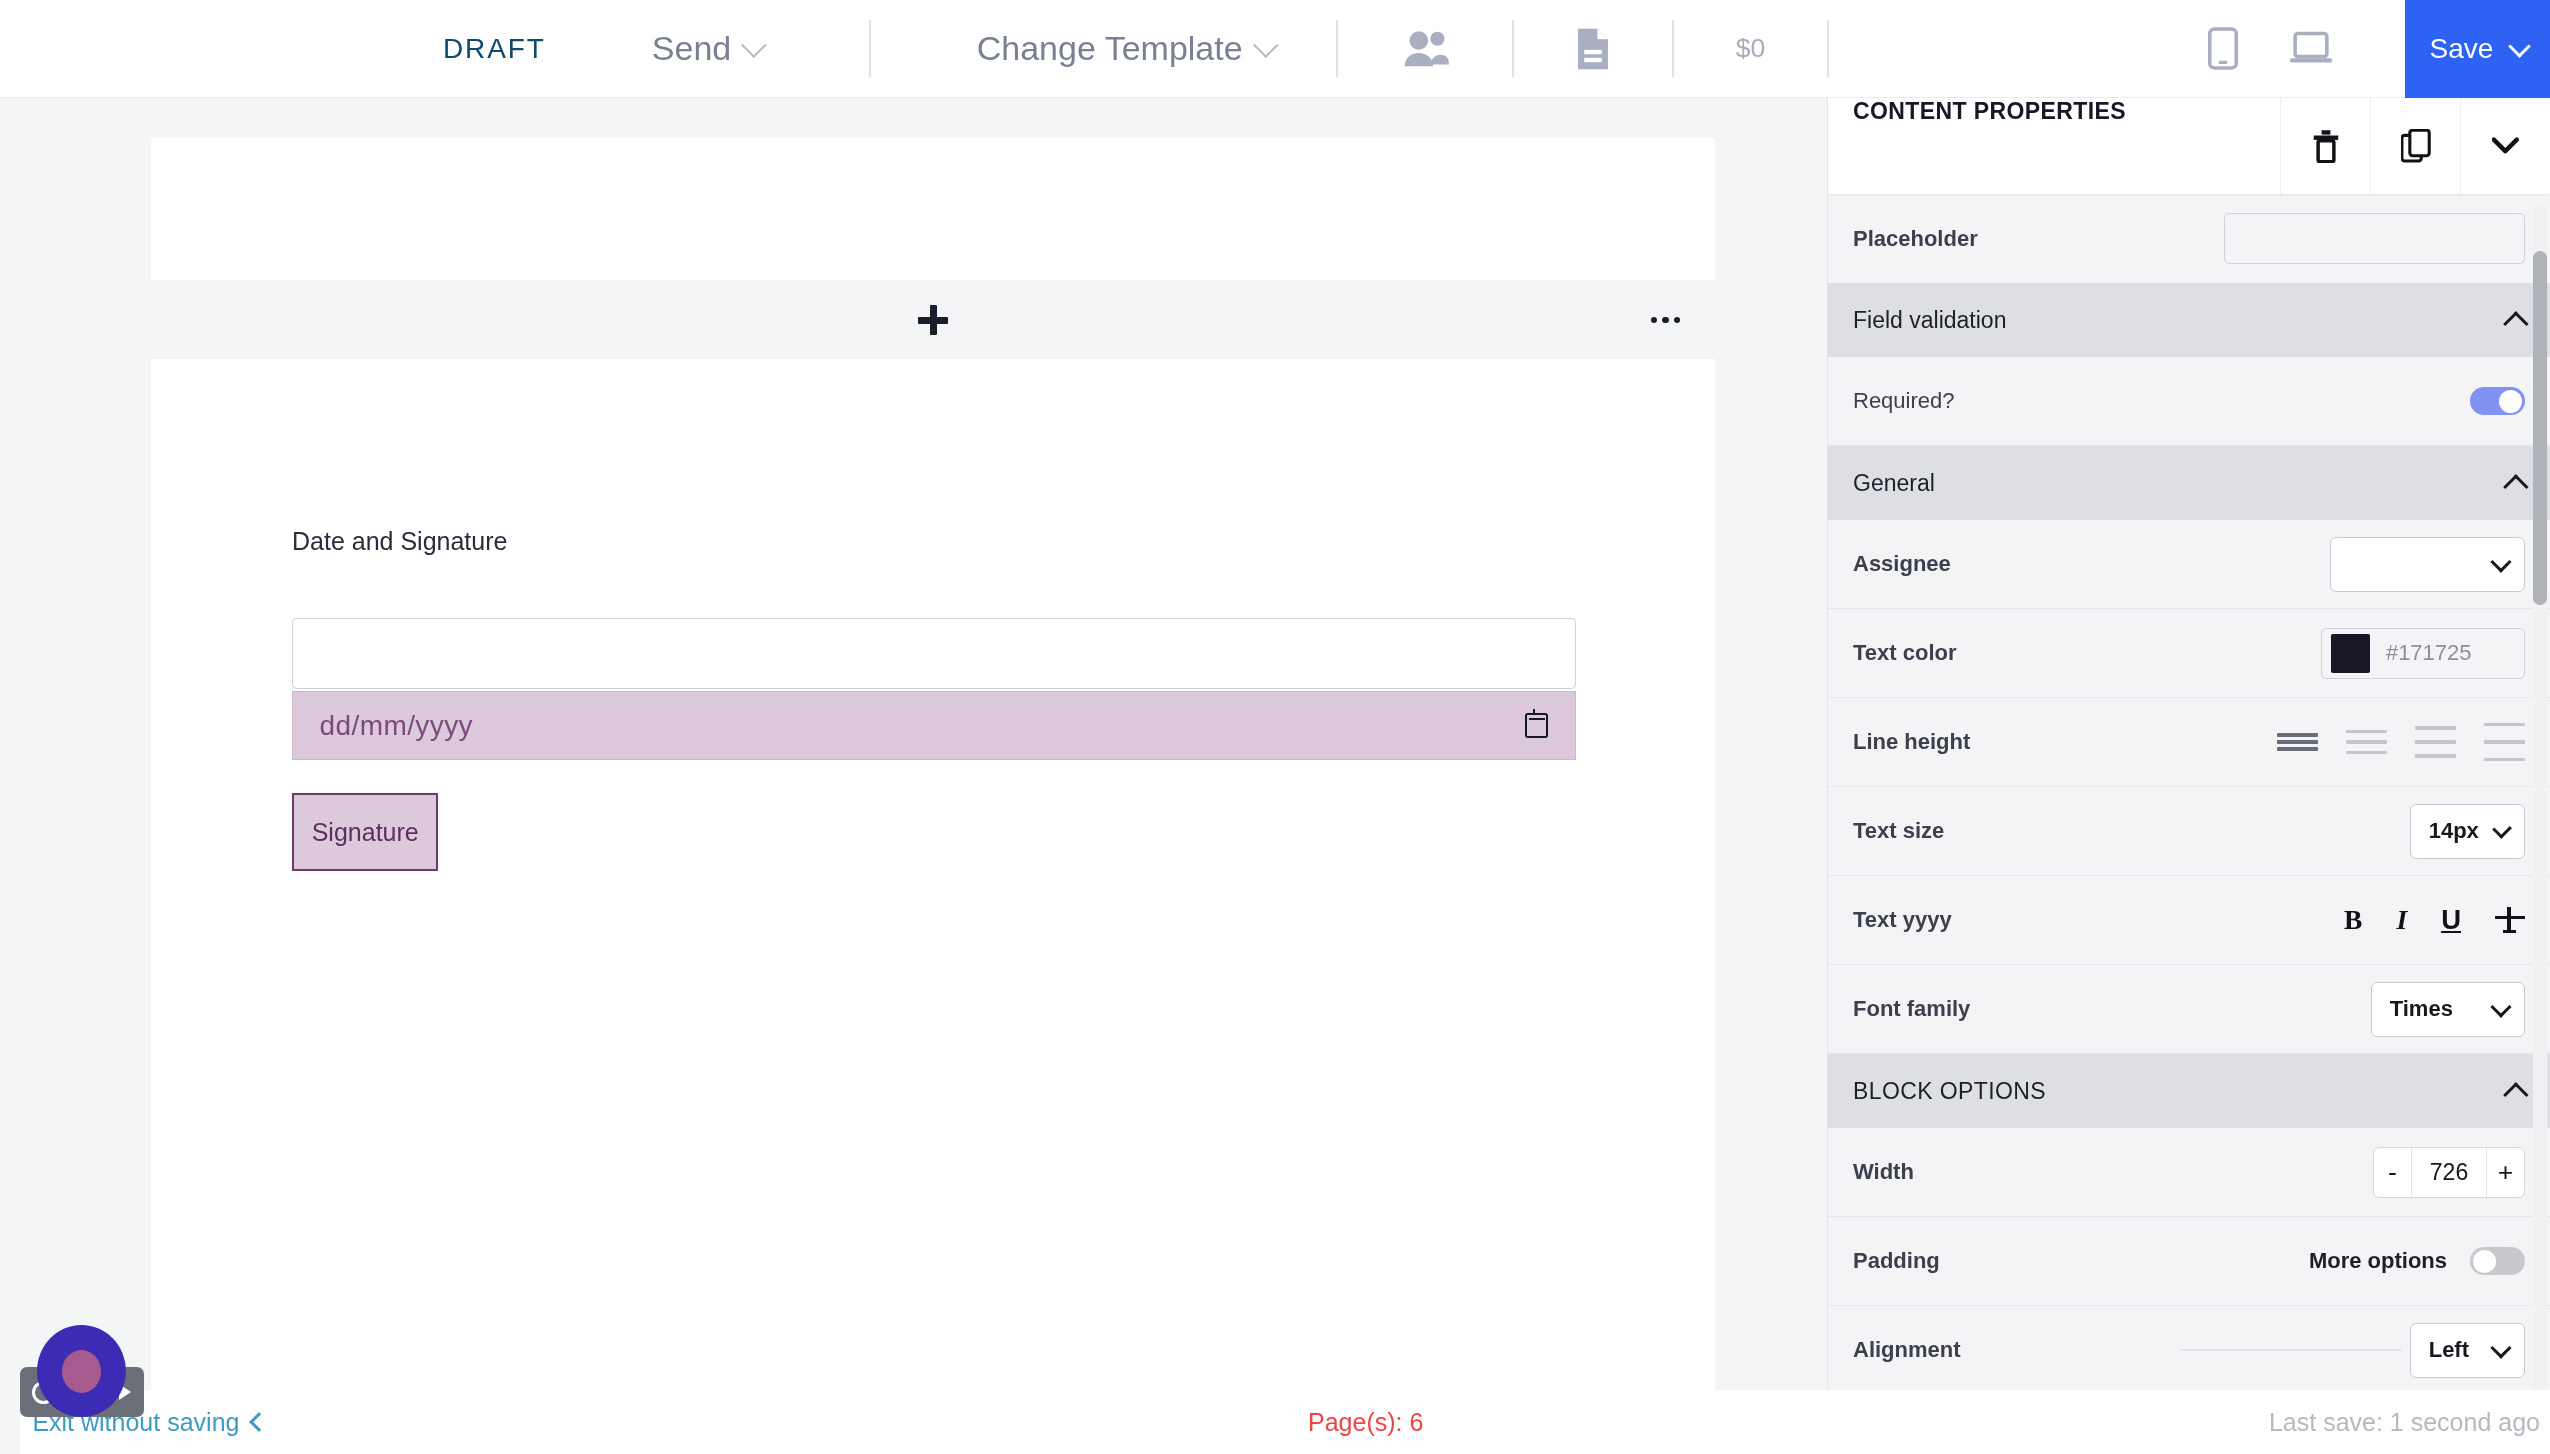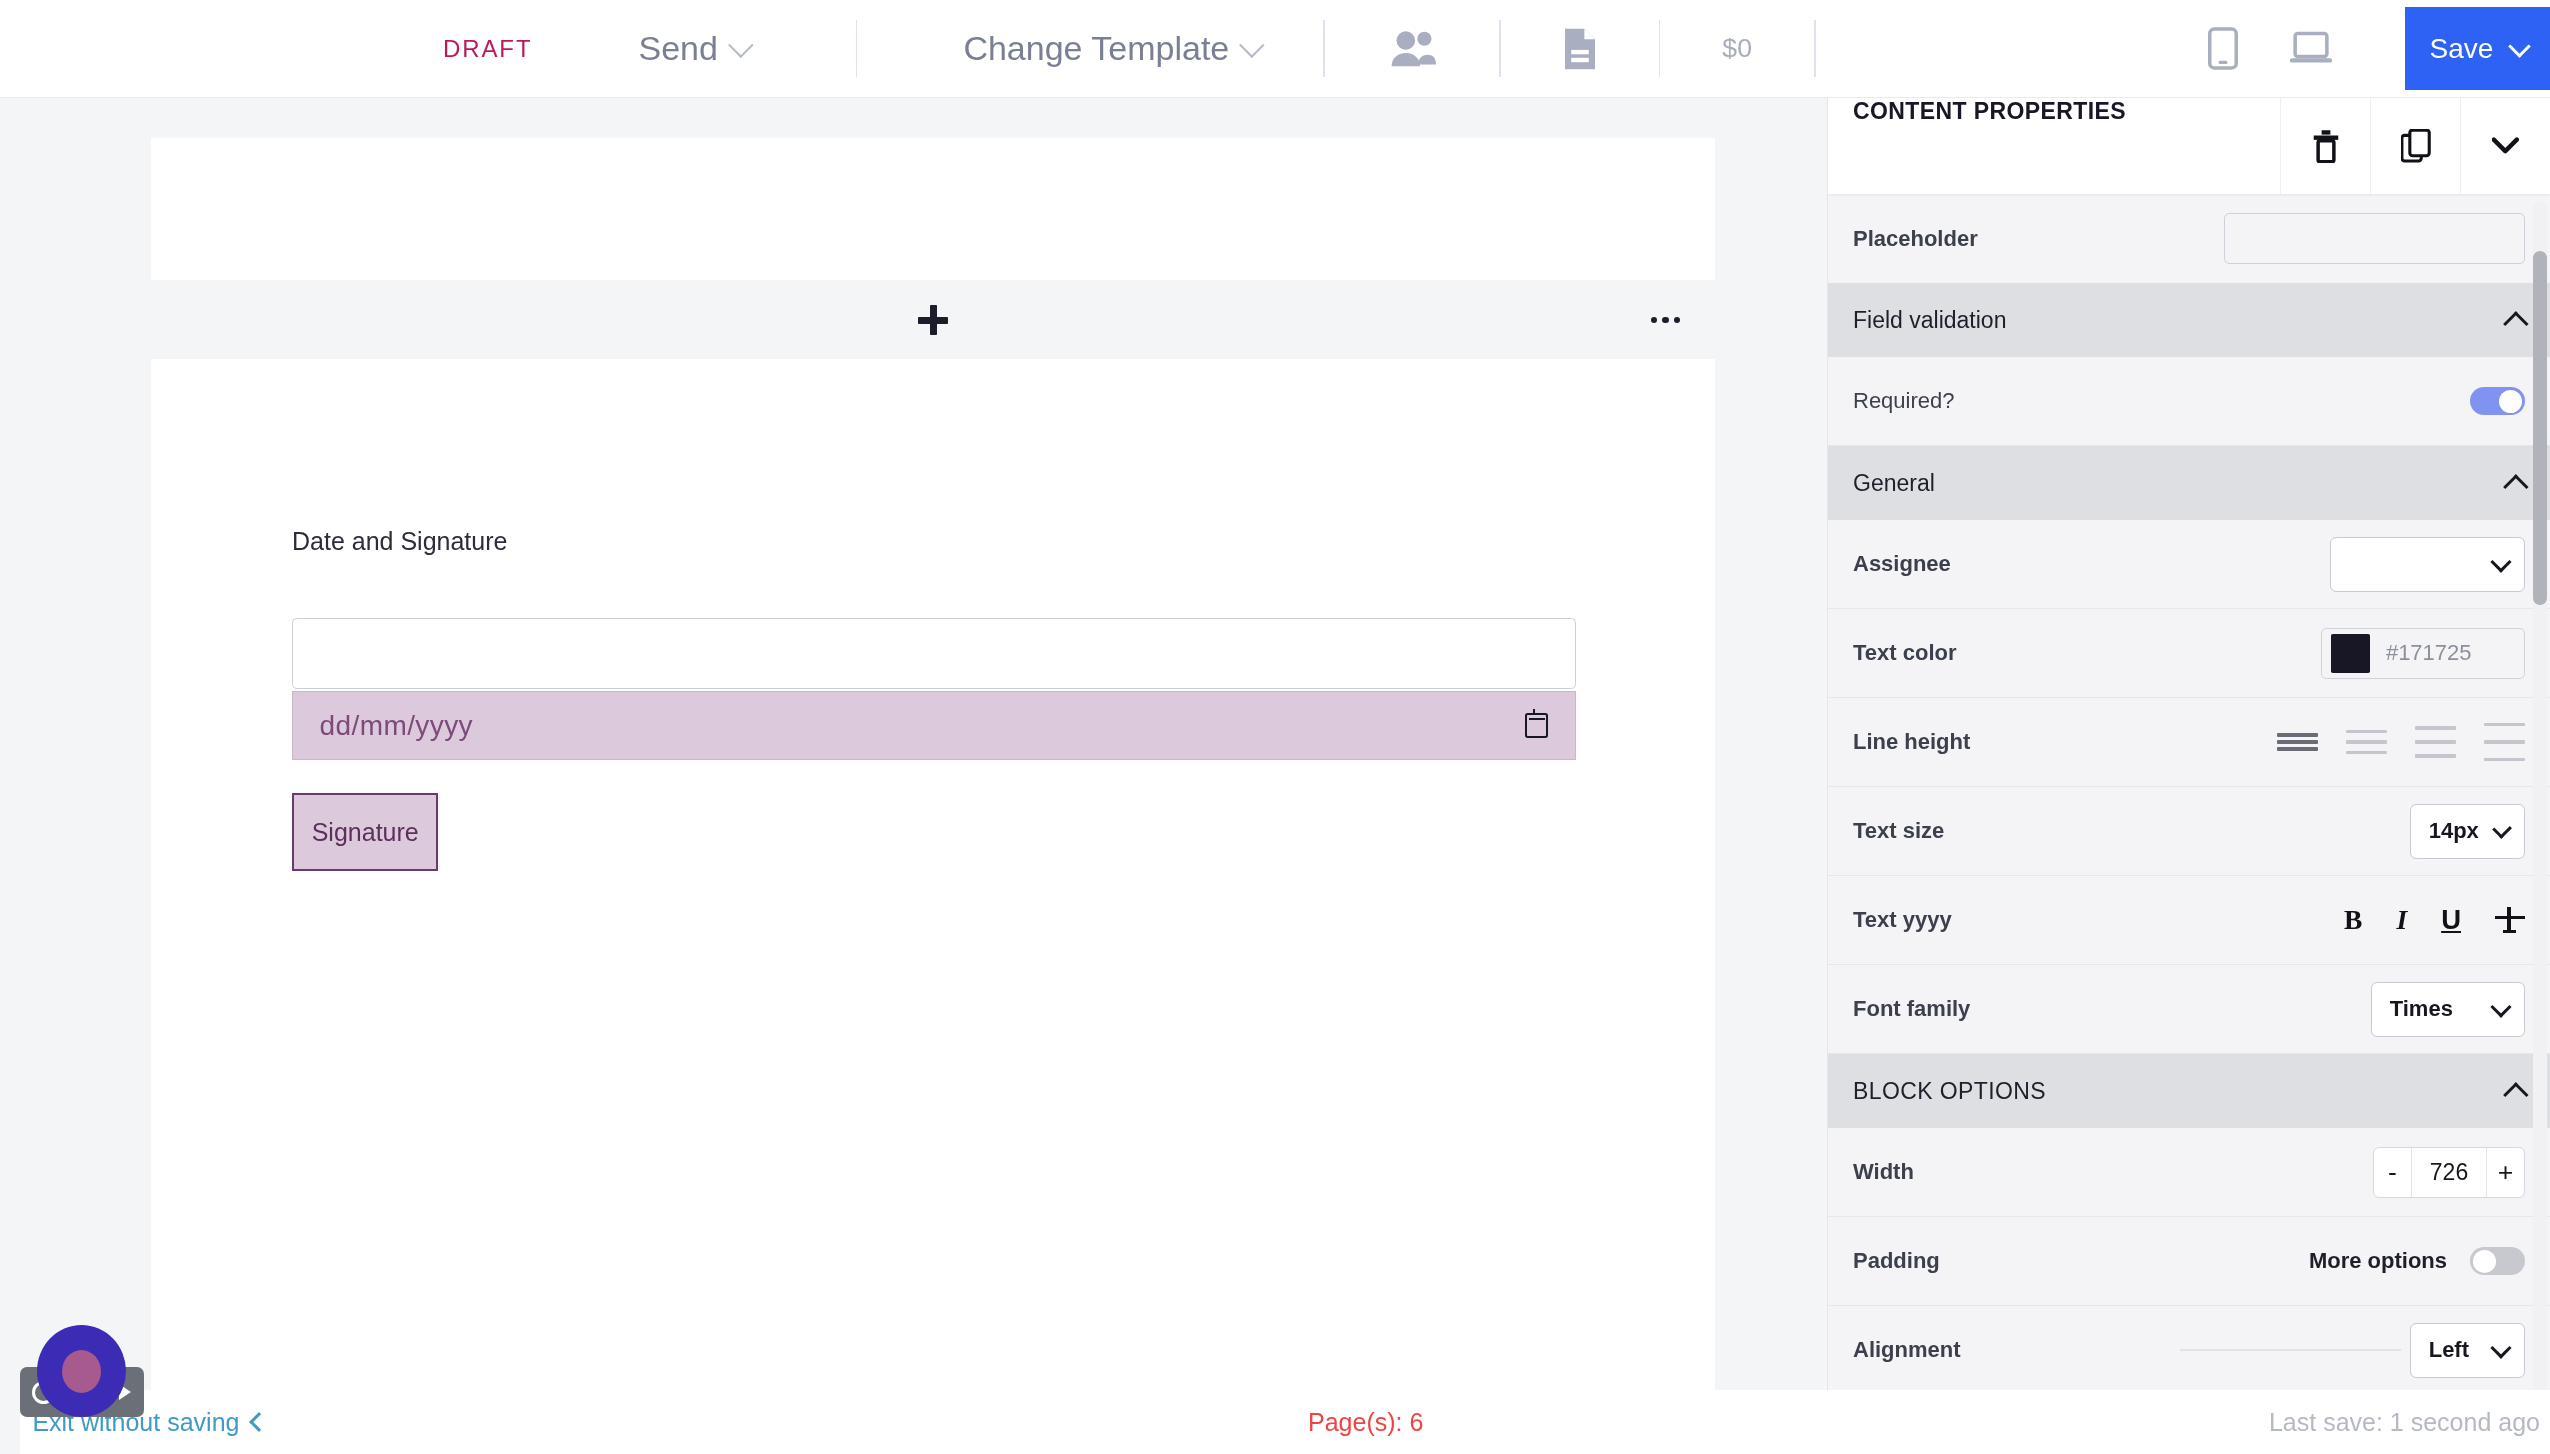--- a/index.html
+++ b/index.html
@@ -13,22 +13,22 @@
   
   .topbar {
     position: absolute; top: 0; left: 0;
     width: 2550px; height: 98px;
     background: #ffffff;
     border-bottom: 0.9px solid #e9ecef;
     display: flex; align-items: center;
   }
   .tb-spacer-left { width: 443px; }
   .tb-draft {
-    font-size: 24px; letter-spacing: 1.9px;
-    color: #be185d; font-weight: 400;
+    font-size: 28px; letter-spacing: 1.9px;
+    color: #0c4a6e; font-weight: 400;
   }
   .tb-item {
     display: flex; align-items: center; gap: 14px;
     color: #7a8093; font-size: 34px; font-weight: 400;
     cursor: pointer;
   }
   .tb-gap-a { width: 106px; }
   .tb-gap-b { width: 62px; }
   .tb-divider {
     width: 1.8px; height: 57px; background: #dfe2ea;
@@ -39,21 +39,21 @@
     transform: rotate(45deg) translate(-2.7px,-2.7px);
   }
   .icon-btn {
     display: flex; align-items: center; justify-content: center;
     cursor: pointer;
   }
   .tb-money { font-size: 26.6px; color: #a8adbb; }
   .tb-flex { flex: 1; }
   .tb-device { margin: 0 25px; cursor: pointer; }
   .save-btn {
-    width: 145px; height: 83px;
+    width: 145px; height: 98px;
     background: #2d62f5;
     display: flex; align-items: center; justify-content: center;
     gap: 16px; cursor: pointer;
   }
   .save-btn span {
     color: #ffffff; font-size: 28px; font-weight: 400;
   }
   .chev-white {
     display: inline-block; width: 16px; height: 16px;
     border-right: 3.1px solid #ffffff; border-bottom: 3.1px solid #ffffff;

